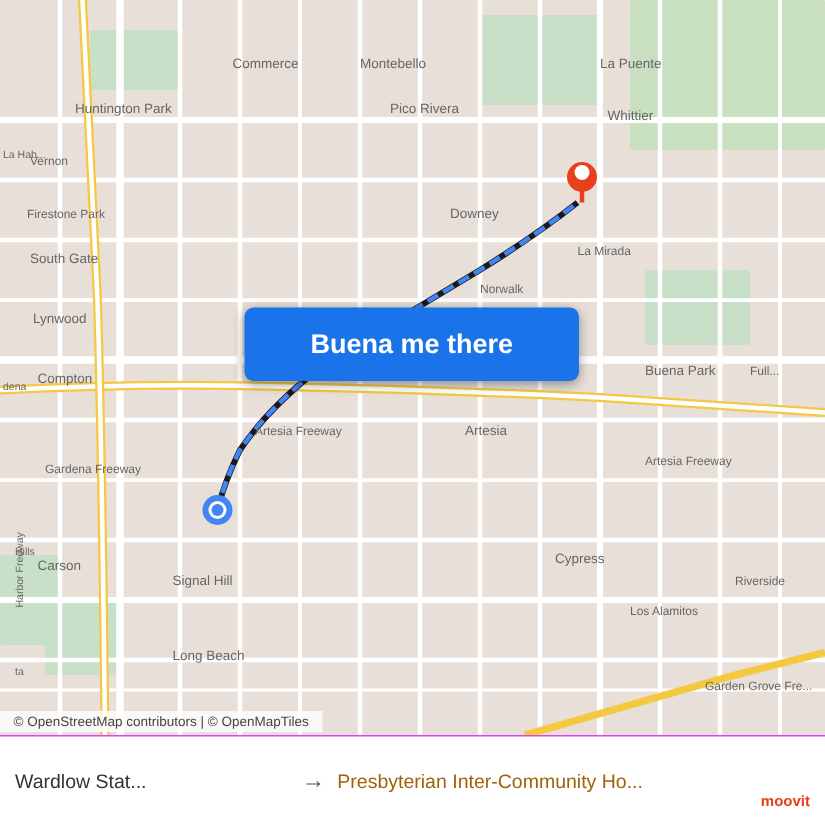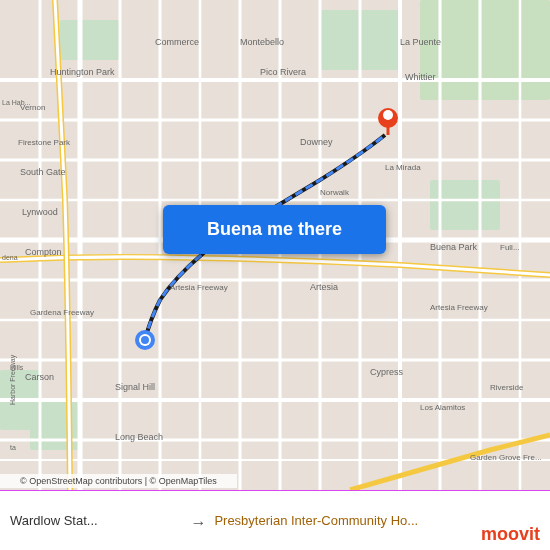--- a/index.html
+++ b/index.html
@@ -85,34 +85,34 @@
     }
 
     #moovit-logo {
       display: flex;
       align-items: center;
       margin-left: 8px;
       flex-shrink: 0;
     }
 
     #moovit-logo-text {
-      font-size: 18px;
+      font-size: 10px;
       font-weight: bold;
       color: #e8401c;
       margin-top: 28px;
     }
 
     #osm-attribution {
       position: absolute;
       bottom: 62px;
       left: 0;
       background: rgba(255,255,255,0.8);
       font-size: 9px;
       color: #444;
-      padding: 2px 20px;
+      padding: 2px 9px;
       z-index: 5;
     }
   </style>
 </head>
 <body>
 
 <div id="map-container">
   
   <svg class="map-svg" viewBox="0 0 550 490" xmlns="http://www.w3.org/2000/svg">
 

